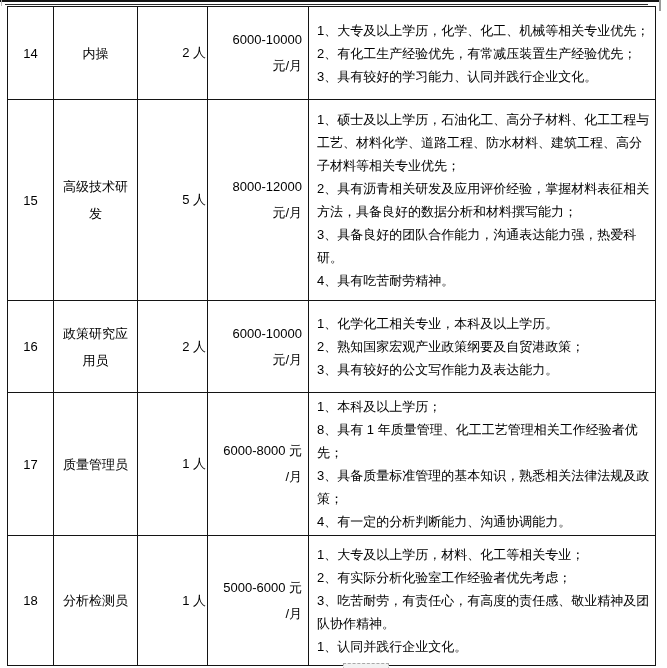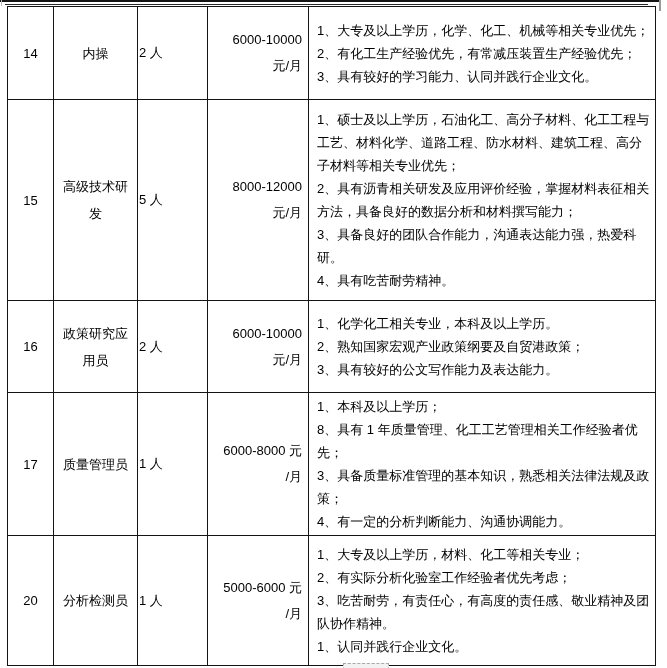--- a/index.html
+++ b/index.html
@@ -31,21 +31,21 @@
   table.jobs td{
     border:1px solid #141414;
     font-size:13px;
     vertical-align:middle;
     background:#fff;
   }
   col.c1{width:46px;} col.c2{width:84px;} col.c3{width:70px;} col.c4{width:101px;} col.c5{width:347px;}
 
   td.c-seq{ text-align:center; }
   td.c-pos{ text-align:center; padding:16px 7px; line-height:27px; }
-  td.c-count{ text-align:left;margin-top:16px; }
+  td.c-count{ text-align:right;margin-top:16px; }
   td.c-salary{ text-align:right; line-height:26px; padding:0 6px; }
   td.c-req{ padding:2px 5px 2px 8px; }
   .req-item{ line-height:23px; word-break:normal; overflow-wrap:anywhere; }
 
   tr.r-14{ height:93px; }
   tr.r-15{ height:201px; }
   tr.r-16{ height:92px; }
   tr.r-17{ height:140px; }
   tr.r-18{ height:130px; }
 </style>
@@ -119,21 +119,21 @@
             <div>/月</div>
           </td>
           <td class="c-req">
             <div class="req-item">1、本科及以上学历；</div>
             <div class="req-item">8、具有 1 年质量管理、化工工艺管理相关工作经验者优先；</div>
             <div class="req-item">3、具备质量标准管理的基本知识，熟悉相关法律法规及政策；</div>
             <div class="req-item">4、有一定的分析判断能力、沟通协调能力。</div>
           </td>
         </tr>
         <tr class="r-18">
-          <td class="c-seq">20</td>
+          <td class="c-seq">18</td>
           <td class="c-pos">分析检测员</td>
           <td class="c-count">1 人</td>
           <td class="c-salary">
             <div>5000-6000 元</div>
             <div>/月</div>
           </td>
           <td class="c-req">
             <div class="req-item">1、大专及以上学历，材料、化工等相关专业；</div>
             <div class="req-item">2、有实际分析化验室工作经验者优先考虑；</div>
             <div class="req-item">3、吃苦耐劳，有责任心，有高度的责任感、敬业精神及团队协作精神。</div>

